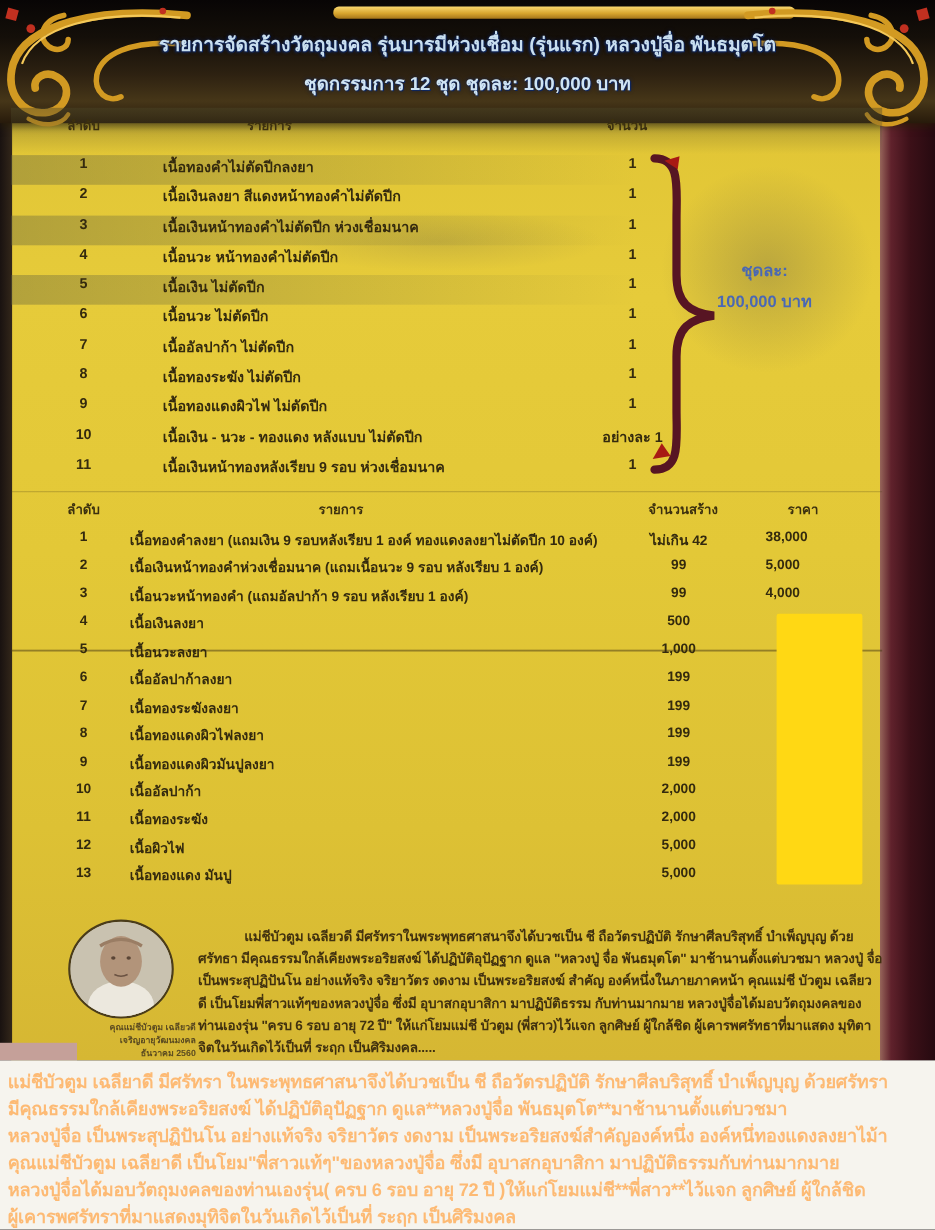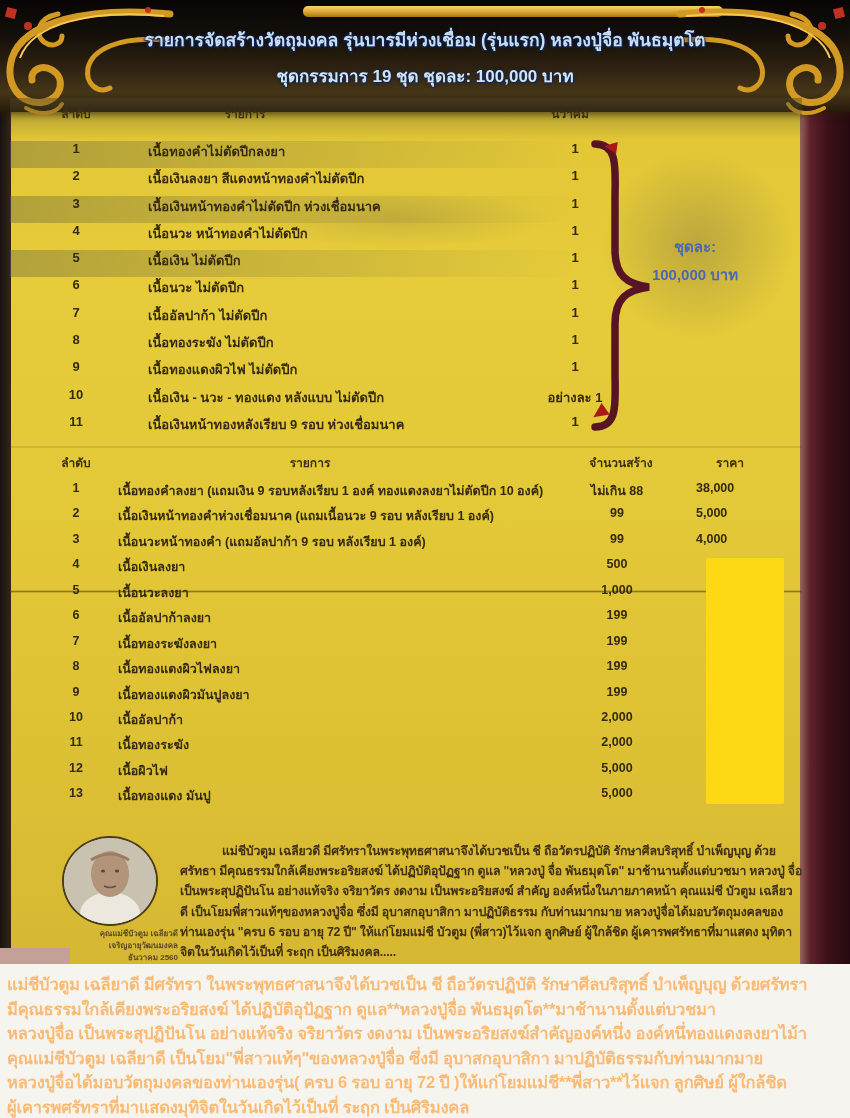--- a/index.html
+++ b/index.html
@@ -119,33 +119,33 @@
         <path d="M30,108 C44,116 60,114 66,104" stroke-width="4"></path>
       </g>
       <g fill="#c13020">
         <rect x="10" y="8" width="10" height="10" transform="rotate(15 15 13)"></rect>
         <circle cx="32" cy="26" r="4"></circle>
         <circle cx="152" cy="10" r="3"></circle>
       </g>
       <path d="M168,16 C94,9 36,24 24,58" fill="none" stroke="#f4c858" stroke-width="2"></path>
     </svg>
     <div class="title1">รายการจัดสร้างวัตถุมงคล  รุ่นบารมีห่วงเชื่อม (รุ่นแรก) หลวงปู่จื่อ พันธมุตโต</div>
-    <div class="title2">ชุดกรรมการ 19 ชุด ชุดละ: 100,000 บาท</div>
+    <div class="title2">ชุดกรรมการ 12 ชุด ชุดละ: 100,000 บาท</div>
   </div>
 
   <div class="olive-top"></div>
   <div class="smudge1"></div>
   <div class="smudge2"></div>
   <div class="crease2"></div>
   <div class="crease1"></div>
 
   <div class="thead1">
     <span class="th" style="left:36px;width:60px;">ลำดับ</span>
     <span class="th" style="left:180px;width:110px;">รายการ</span>
-    <span class="th" style="left:520px;width:80px;">นวาคม</span>
+    <span class="th" style="left:520px;width:80px;">จำนวน</span>
   </div>
 
   <div class="t1">
     <div class="t1row shade">
         <span class="cell c-no">1</span>
         <span class="cell c-name">เนื้อทองคำไม่ตัดปีกลงยา</span>
         <span class="cell c-qty">1</span>
       </div>
     <div class="t1row">
         <span class="cell c-no">2</span>
@@ -213,21 +213,21 @@
     <span class="th" style="left:36px;width:60px;">ลำดับ</span>
     <span class="th" style="left:240px;width:120px;">รายการ</span>
     <span class="th" style="left:556px;width:110px;">จำนวนสร้าง</span>
     <span class="th" style="left:680px;width:80px;">ราคา</span>
   </div>
 
   <div class="t2">
     <div class="t2row">
         <span class="cell d-no">1</span>
         <span class="cell d-name">เนื้อทองคำลงยา  (แถมเงิน 9 รอบหลังเรียบ 1 องค์ ทองแดงลงยาไม่ตัดปีก 10 องค์)</span>
-        <span class="cell d-qty">ไม่เกิน 88</span>
+        <span class="cell d-qty">ไม่เกิน 42</span>
         <span class="cell d-price">38,000</span>
       </div>
     <div class="t2row">
         <span class="cell d-no">2</span>
         <span class="cell d-name">เนื้อเงินหน้าทองคำห่วงเชื่อมนาค (แถมเนื้อนวะ 9 รอบ หลังเรียบ 1 องค์)</span>
         <span class="cell d-qty">99</span>
         <span class="cell d-price">5,000</span>
       </div>
     <div class="t2row">
         <span class="cell d-no">3</span>

